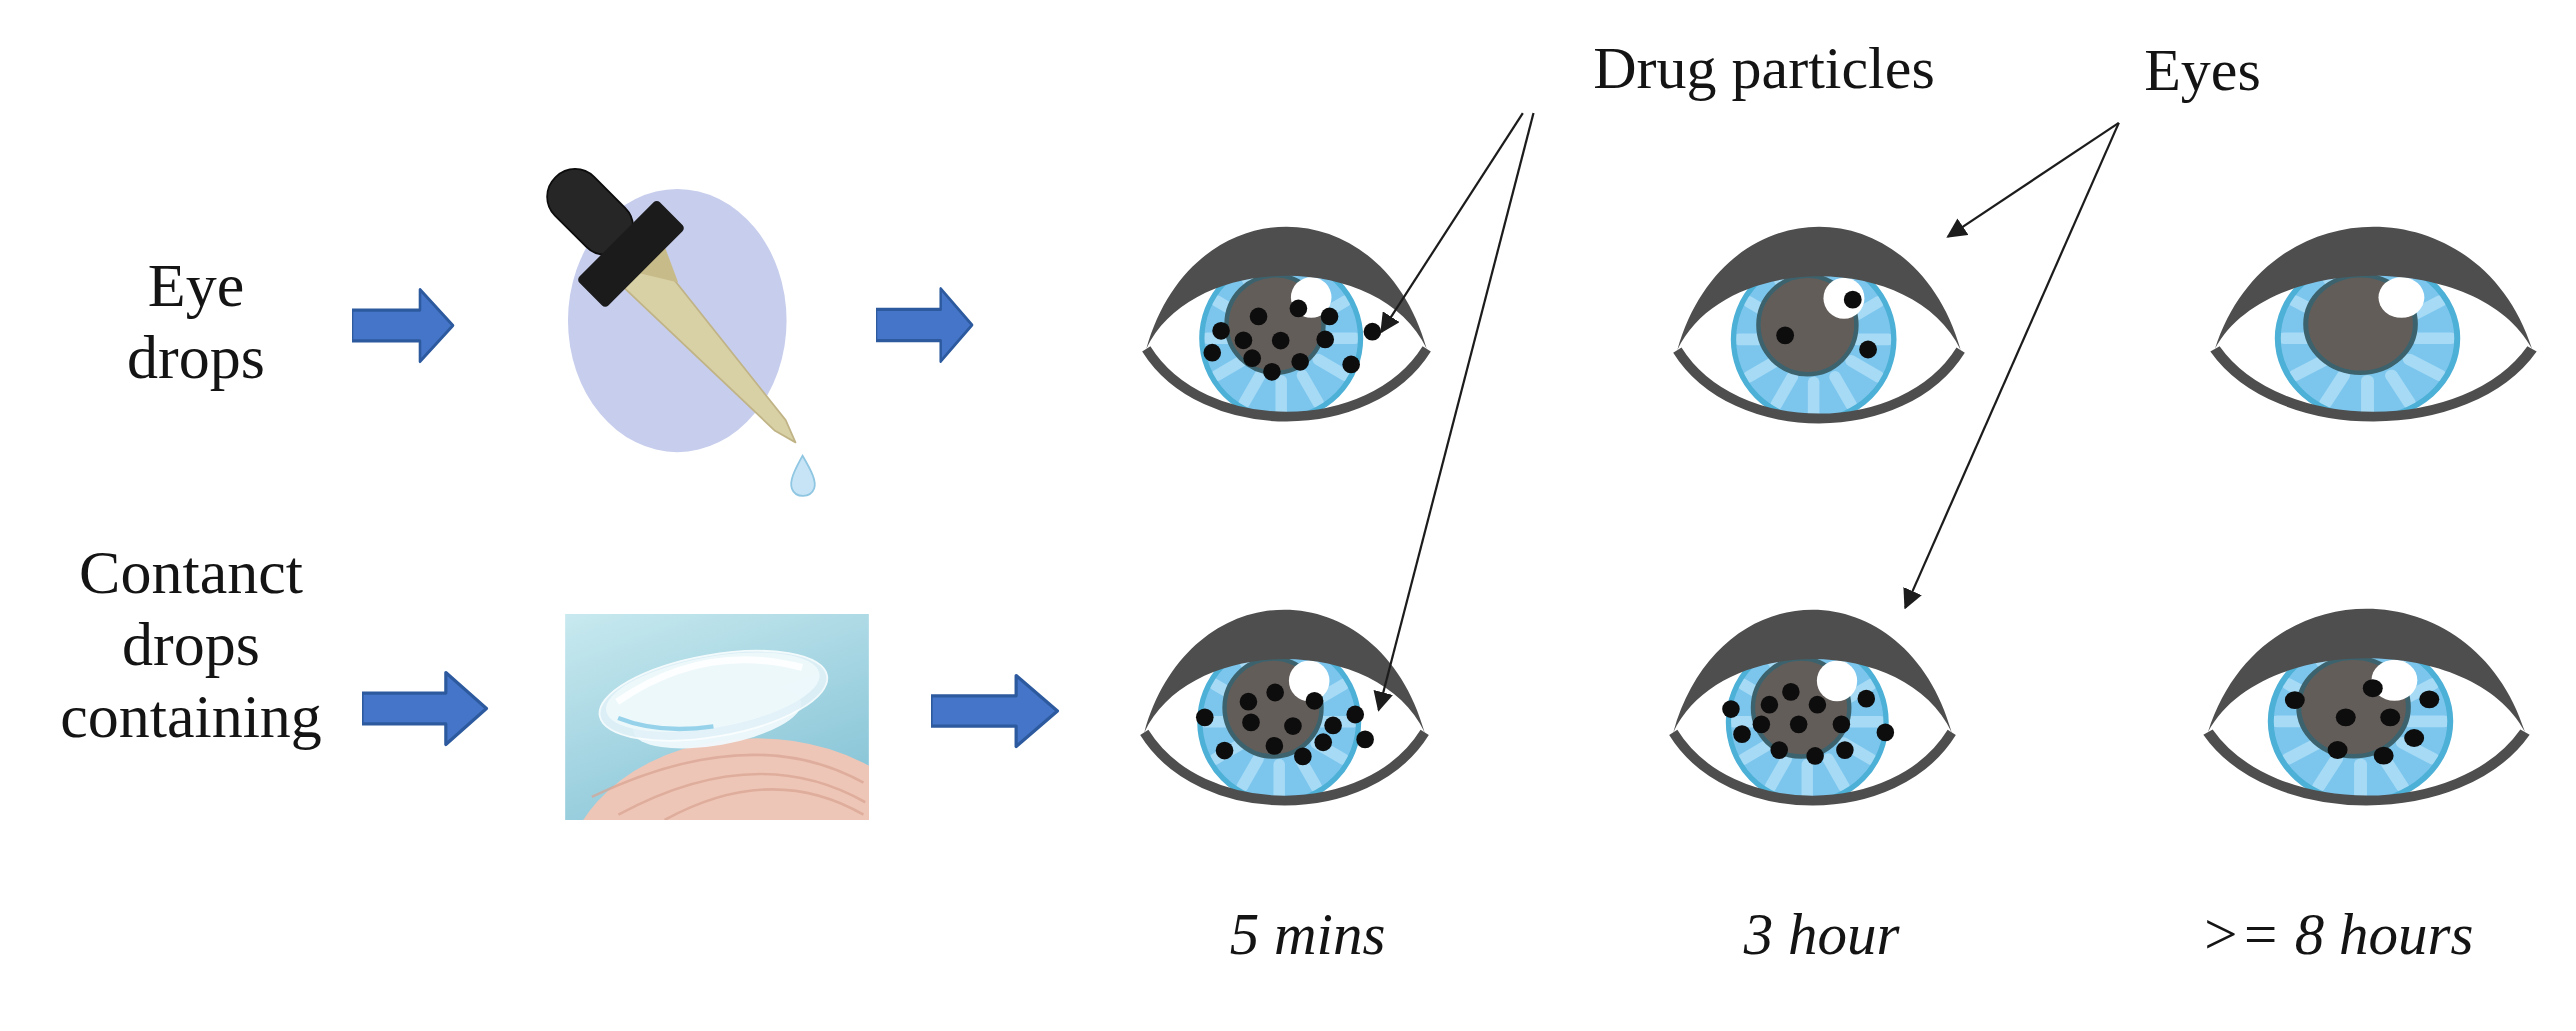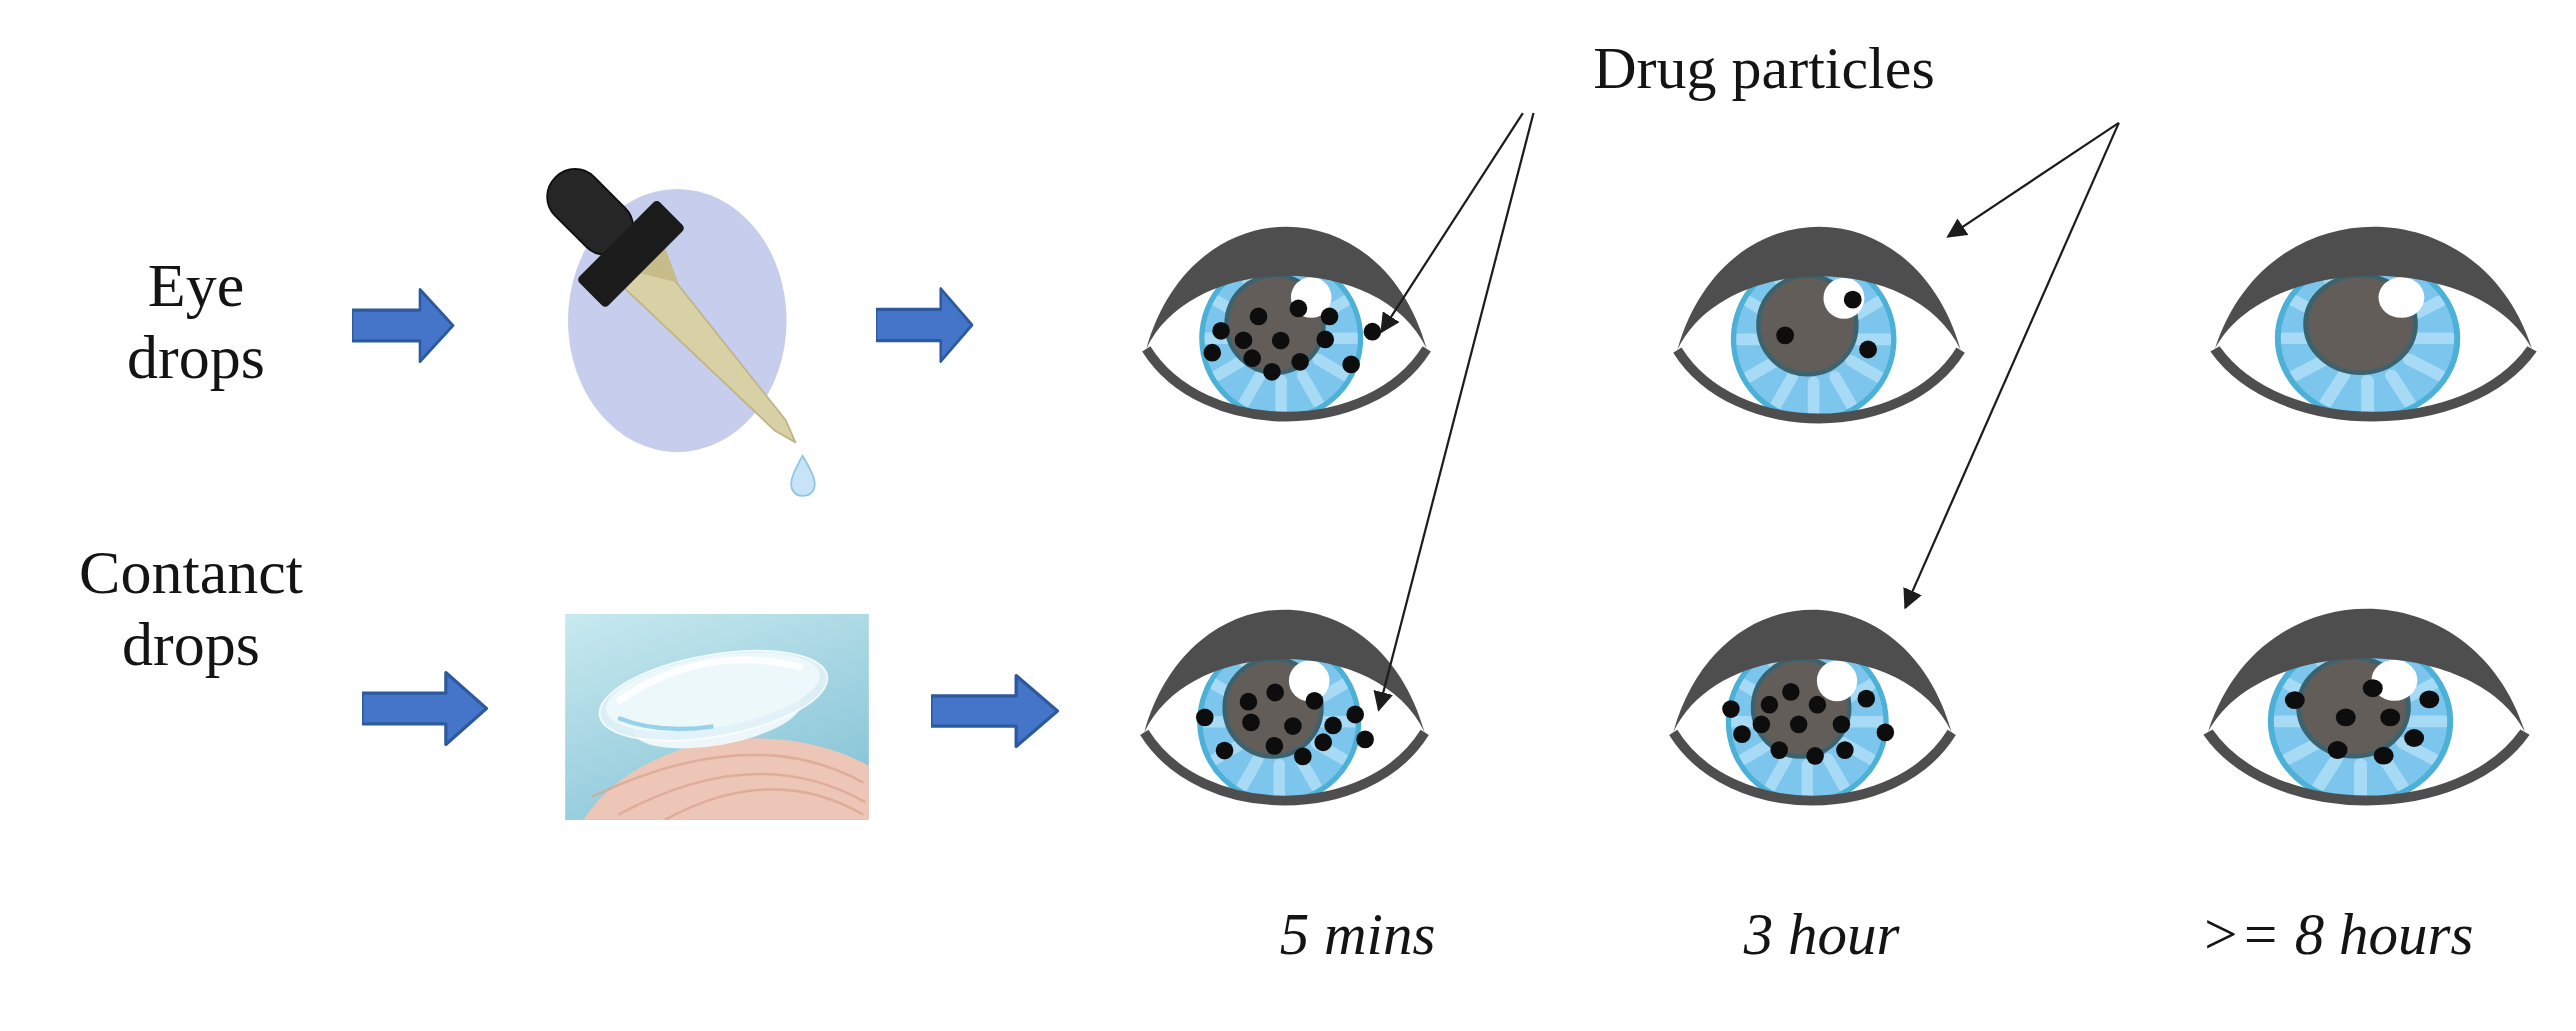--- a/index.html
+++ b/index.html
@@ -49,25 +49,27 @@
   </svg>
 
   <div class="abs row-label" style="left:36px;top:250px;width:320px;">
     <div>Eye</div>
     <div>drops</div>
   </div>
 
   <div class="abs row-label" style="left:22px;top:537px;width:338px;">
     <div>Contanct</div>
     <div>drops</div>
+    <div>containing</div>
   </div>
 
   <div class="abs top-label" style="left:1497px;top:34px;width:534px;">Drug particles</div>
-
-  <div class="abs time-label" style="left:1224px;top:900px;width:267px;">5 mins</div>
+  <div class="abs top-label" style="left:2087px;top:36px;width:231px;">Eyes</div>
+
+  <div class="abs time-label" style="left:1174px;top:900px;width:267px;">5 mins</div>
   <div class="abs time-label" style="left:1688px;top:900px;width:267px;">3 hour</div>
   <div class="abs time-label" style="left:2177px;top:900px;width:320px;">&gt;= 8 hours</div>
 
   <svg class="abs" style="left:352px;top:287px;" width="103" height="77" viewBox="0 0 100 60" preserveAspectRatio="none">
       <use href="#blue-arrow"></use>
     </svg>
   <svg class="abs" style="left:876px;top:286px;" width="98" height="78" viewBox="0 0 100 60" preserveAspectRatio="none">
       <use href="#blue-arrow"></use>
     </svg>
   <svg class="abs" style="left:362px;top:670px;" width="127" height="77" viewBox="0 0 100 60" preserveAspectRatio="none">

